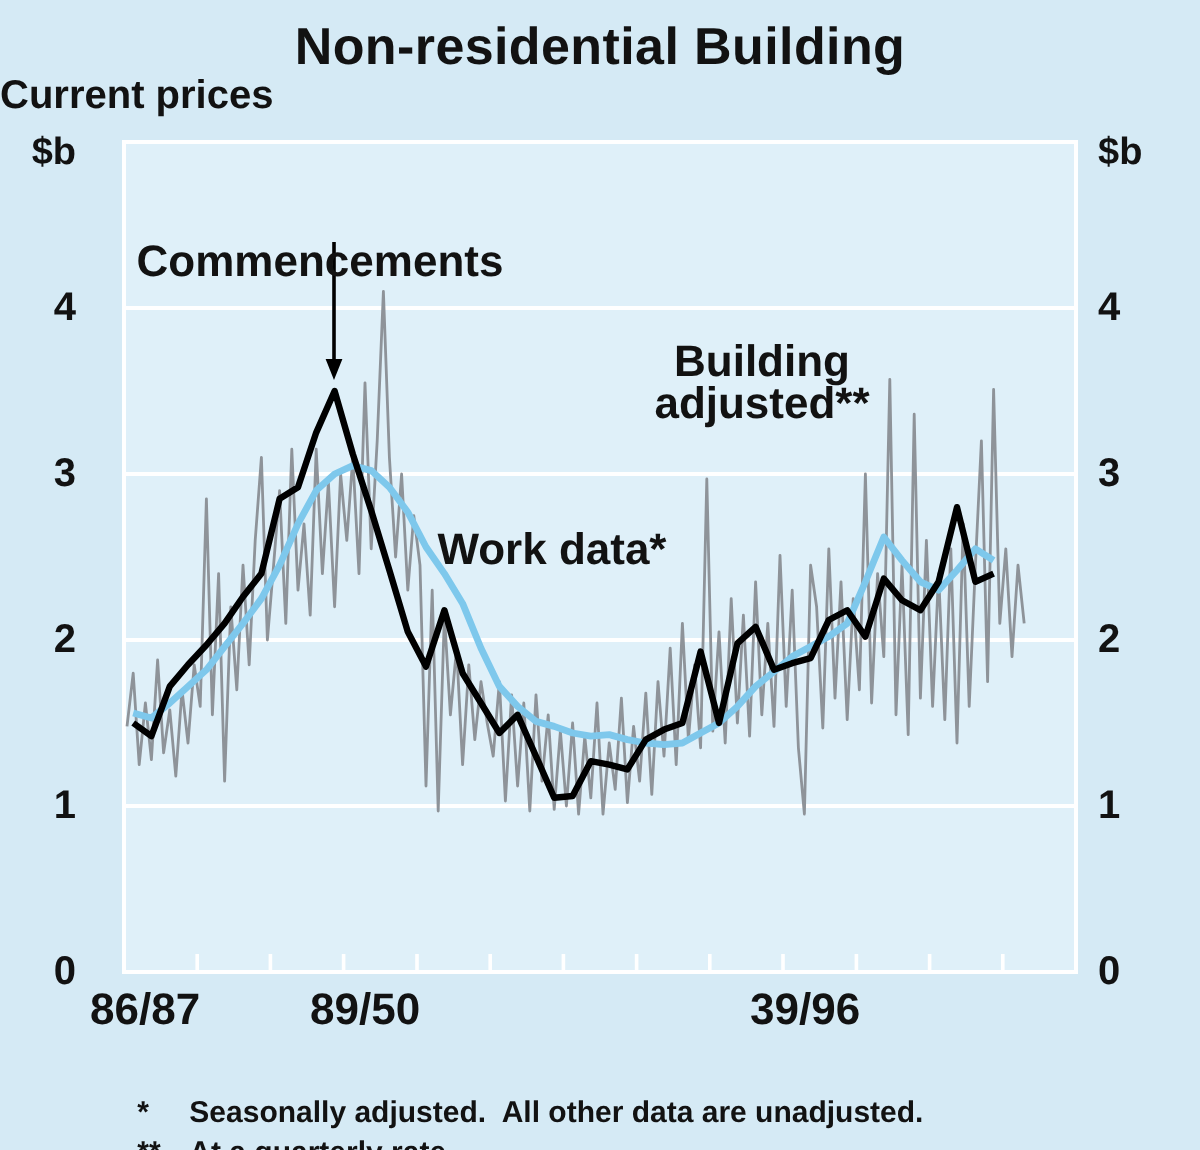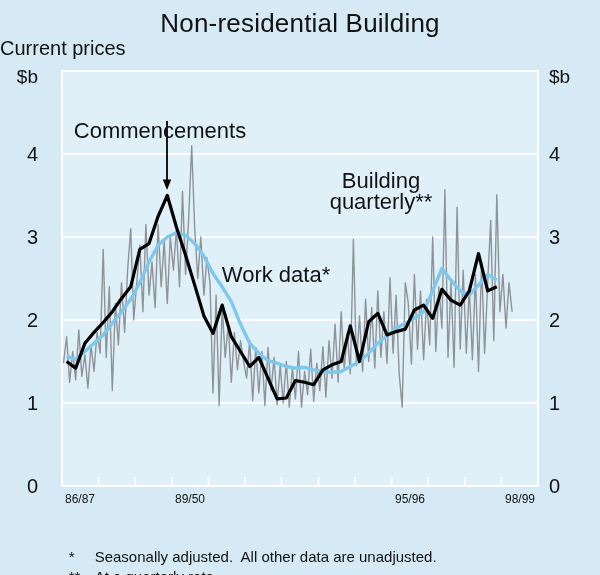--- a/index.html
+++ b/index.html
@@ -1,30 +1,30 @@
 <!DOCTYPE html>
 <html><head>
 <meta charset="utf-8">
 <style>
   html,body{margin:0;padding:0;background:#d5eaf5;}
   *{box-sizing:border-box;}
   #stage{
     position:relative;width:584px;height:575px;overflow:hidden;
     background:#d5eaf5;
     font-family:"Liberation Sans","DejaVu Sans",sans-serif;
-    color:#121212;font-weight:400;
+    color:#121212;font-weight:700;
   }
   .abs{position:absolute;}
   .title{width:600px;text-align:center;font-size:26px;letter-spacing:.2px;}
   .subtitle{width:600px;text-align:left;font-size:20px;}
   .unit{font-size:19px;}
   .ytick{font-size:20px;width:46px;line-height:24px;}
   .ytick.left{text-align:right;}
   .ytick.right{text-align:left;}
-  .xtick{font-size:12px;width:70px;text-align:center;}
+  .xtick{font-size:22px;width:70px;text-align:left;}
   .annot{font-size:22px;text-align:center;line-height:21px;margin-top:20px;}
   .footnote-row{font-size:15px;line-height:19px;white-space:pre-wrap;}
   .footnote-marker{display:inline-block;width:26px;}
   svg{display:block;}
 </style>
 </head>
 <body>
 
 <div id="stage">
 
@@ -75,28 +75,27 @@
   <div class="abs ytick left" style="top:142px;right:546px;">4</div>
 
   <div class="abs ytick right" style="top:474px;left:549px;">0</div>
   <div class="abs ytick right" style="top:391px;left:549px;">1</div>
   <div class="abs ytick right" style="top:308px;left:549px;">2</div>
   <div class="abs ytick right" style="top:225px;left:549px;">3</div>
   <div class="abs ytick right" style="top:142px;left:549px;">4</div>
 
   <div class="abs xtick" style="top:492px;left:45px;">86/87</div>
   <div class="abs xtick" style="top:492px;left:155px;">89/50</div>
-  <div class="abs xtick" style="top:492px;left:375px;">95/96</div>
-  <div class="abs xtick" style="top:492px;left:485px;">98/99</div>
+  <div class="abs xtick" style="top:492px;left:375px;">39/96</div>
 
   <div class="abs annot" style="top:100px;left:60px;width:200px;">Commencements</div>
   <div class="abs annot" style="top:244px;left:176px;width:200px;">Work data*</div>
   <div class="abs annot" style="top:150px;left:281px;width:200px;">
     <div>Building</div>
-    <div>quarterly**</div>
+    <div>adjusted**</div>
   </div>
 
   <div class="abs footnote-row" style="top:528px;left:52px;width:520px;">
     <span class="footnote-marker">*</span><span>Seasonally adjusted.  All other data are unadjusted.</span>
   </div>
   <div class="abs footnote-row" style="top:548px;left:52px;width:520px;">
     <span class="footnote-marker">**</span><span>At a quarterly rate.</span>
   </div>
 
 </div>

